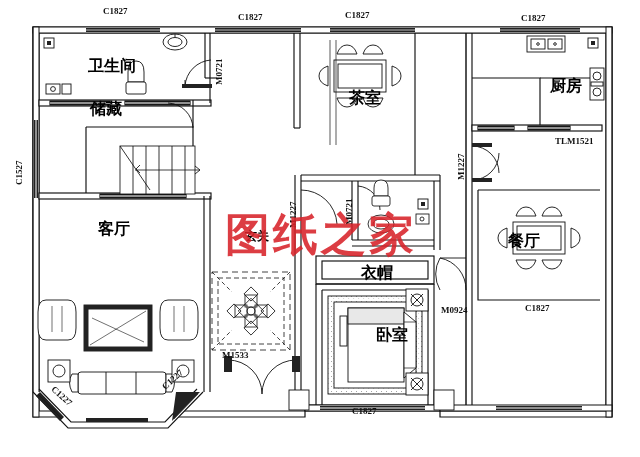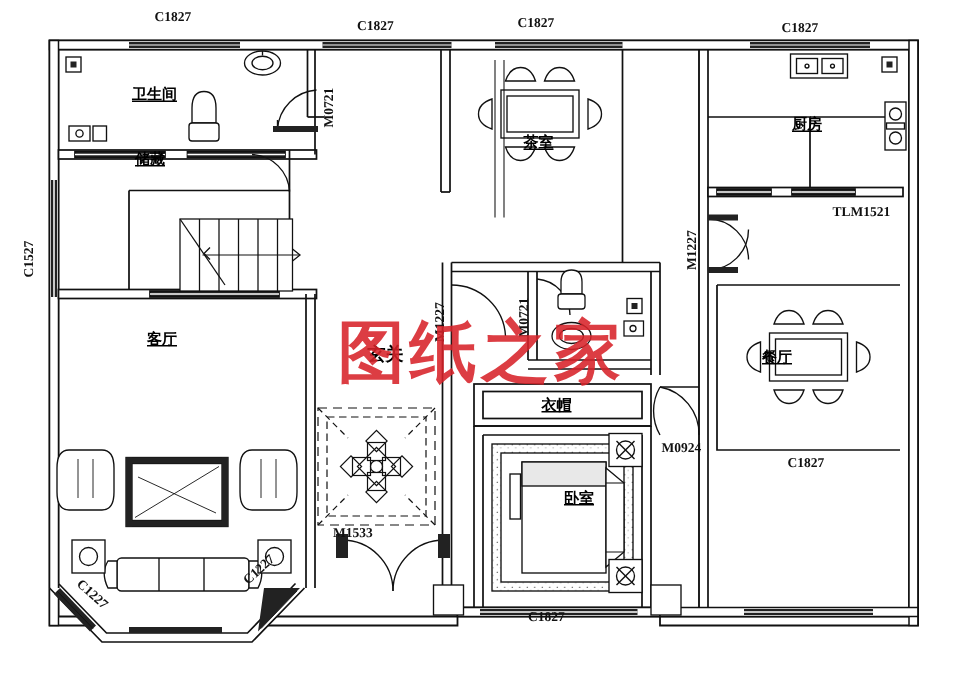--- a/index.html
+++ b/index.html
@@ -1,21 +1,21 @@
 <!DOCTYPE html>
 <html><head>
 <meta charset="utf-8">
 <style>
   html,body{margin:0;padding:0;background:#ffffff;}
   body{font-family:"Liberation Sans",sans-serif;}
   #plan{position:relative;width:640px;height:457px;background:#ffffff;overflow:hidden;}
   #plan svg{position:absolute;left:0;top:0;}
   .lbl{position:absolute;font-family:"Liberation Serif",serif;font-weight:bold;color:#111;white-space:nowrap;}
   .dim{font-size:9px;letter-spacing:0px;}
-  .room{font-family:"DejaVu Sans",sans-serif;font-weight:bold;font-size:10px;color:#000;text-decoration:underline;}
+  .room{font-family:"DejaVu Sans",sans-serif;font-weight:bold;font-size:16px;color:#000;}
   .room-sm{font-family:Liberation Serif, serif;font-weight:bold;font-size:12px;color:#000;}
   .rot90{transform:rotate(-90deg);transform-origin:left top;}
   .rot45{transform:rotate(42deg);transform-origin:left top;}
   .rotm45{transform:rotate(-42deg);transform-origin:left top;}
   .wm{position:absolute;color:#d8232a;font-family:"DejaVu Sans",sans-serif;font-weight:bold;
       font-size:45px;letter-spacing:3px;opacity:.88;}
 </style>
 </head>
 <body>
 
@@ -354,21 +354,21 @@
       <line x1="336" y1="40" x2="336" y2="145"></line>
       <line x1="612" y1="27" x2="612" y2="417"></line>
       <line x1="33" y1="27" x2="33" y2="392"></line>
     </g>
   </svg>
 
   <div class="lbl room" style="left:88px;top:56px">卫生间</div>
   <div class="lbl room" style="left:90px;top:99px">储藏</div>
   <div class="lbl room" style="left:98px;top:219px">客厅</div>
   <div class="lbl room" style="left:349px;top:88px">茶室</div>
-  <div class="lbl room" style="left:528px;top:76px">厨房</div>
+  <div class="lbl room" style="left:550px;top:76px">厨房</div>
   <div class="lbl room" style="left:508px;top:231px">餐厅</div>
   <div class="lbl room-sm" style="left:245px;top:228px">玄关</div>
   <div class="lbl room" style="left:361px;top:263px">衣帽</div>
   <div class="lbl room" style="left:376px;top:325px">卧室</div>
 
   <div class="lbl dim" style="left:103px;top:6px">C1827</div>
   <div class="lbl dim" style="left:238px;top:12px">C1827</div>
   <div class="lbl dim" style="left:345px;top:10px">C1827</div>
   <div class="lbl dim" style="left:521px;top:13px">C1827</div>
 
@@ -377,21 +377,21 @@
   <div class="lbl dim rot90" style="left:214px;top:85px">M0721</div>
 
   <div class="lbl dim rot90" style="left:456px;top:180px">M1227</div>
 
   <div class="lbl dim" style="left:555px;top:136px">TLM1521</div>
 
   <div class="lbl dim rot90" style="left:344px;top:225px">M0721</div>
 
   <div class="lbl dim rot90" style="left:288px;top:228px">M1227</div>
 
-  <div class="lbl dim" style="left:441px;top:293px">M0924</div>
+  <div class="lbl dim" style="left:441px;top:305px">M0924</div>
 
   <div class="lbl dim" style="left:222px;top:350px">M1533</div>
 
   <div class="lbl dim rot45" style="left:56px;top:384px">C1227</div>
 
   <div class="lbl dim rotm45" style="left:160px;top:384px">C1227</div>
 
   <div class="lbl dim" style="left:352px;top:406px">C1827</div>
 
   <div class="lbl dim" style="left:525px;top:303px">C1827</div>

